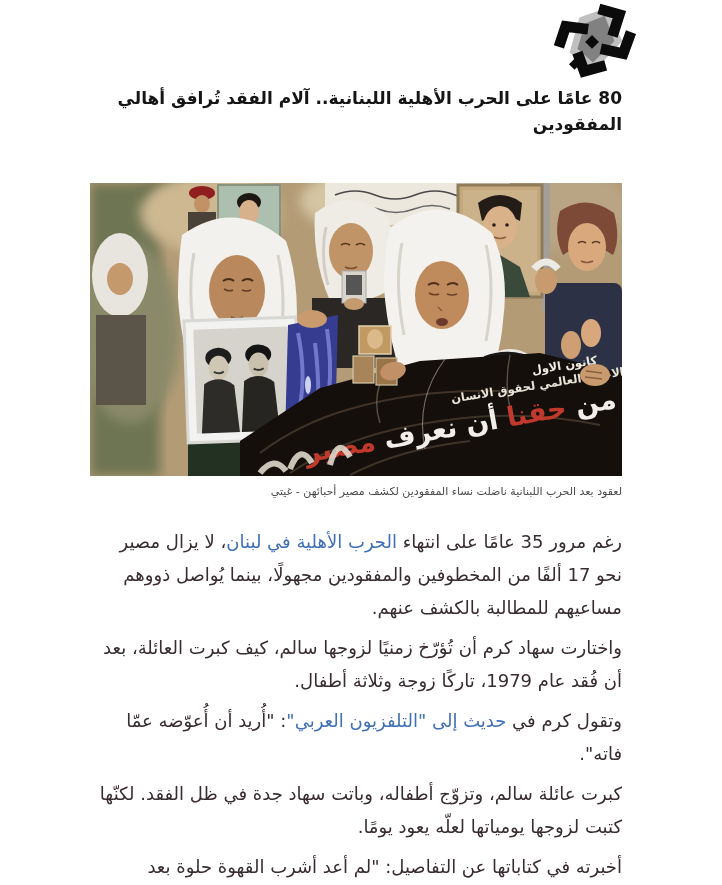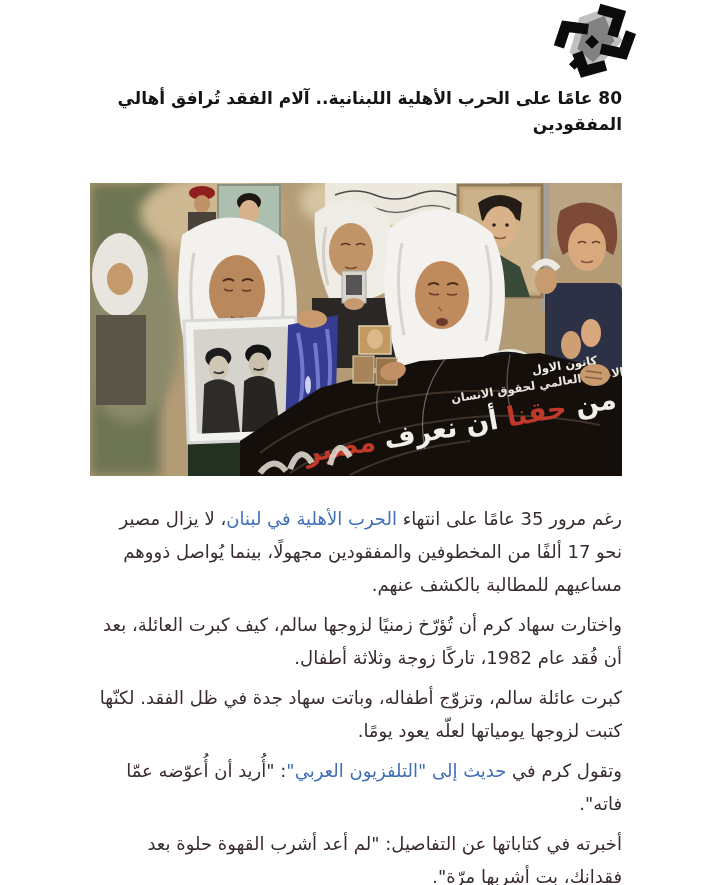--- a/index.html
+++ b/index.html
@@ -206,28 +206,29 @@
 
         <path d="M200,286 q10,-26 22,-6 M240,282 q8,-30 20,-8 M170,290 q14,-18 26,-2" stroke="#e8e2d6" stroke-width="6" fill="none" opacity="0.85"></path>
 
         <ellipse cx="303" cy="188" rx="13" ry="9" fill="#c29066" transform="rotate(-14 303 188)"></ellipse>
         <g>
           <ellipse cx="505" cy="192" rx="15" ry="11" fill="#c89a6e"></ellipse>
           <path d="M496,188 l16,2 M495,194 l17,2" stroke="#8a5f3e" stroke-width="1.4" fill="none"></path>
         </g>
       </g>
     </svg>
+    <figcaption>لعقود بعد الحرب اللبنانية ناضلت نساء المفقودين لكشف مصير أحبائهن - غيتي</figcaption>
   </figure>
 
   <div class="article-body">
     <p><span>رغم مرور 35 عامًا على انتهاء </span><a class="inline-link">الحرب الأهلية في لبنان</a><span>، لا يزال مصير نحو 17 ألفًا من المخطوفين والمفقودين مجهولًا، بينما يُواصل ذووهم مساعيهم للمطالبة بالكشف عنهم.</span></p>
 
 
-    <p><span>واختارت سهاد كرم أن تُؤرّخ زمنيًا لزوجها سالم، كيف كبرت العائلة، بعد أن فُقد عام 1982، تاركًا زوجة وثلاثة أطفال.</span><span></span></p>
+    <p><span>واختارت سهاد كرم أن تُؤرّخ زمنيًا لزوجها سالم، كيف كبرت العائلة، بعد أن فُقد عام 1979، تاركًا زوجة وثلاثة أطفال.</span><span></span></p>
+
+    <p><span>وتقول كرم في </span><a class="inline-link">حديث إلى "التلفزيون العربي"</a><span>: "أُريد أن أُعوّضه عمّا فاته".</span></p>
 
     <p><span>كبرت عائلة سالم، وتزوّج أطفاله، وباتت سهاد جدة في ظل الفقد. لكنّها كتبت لزوجها يومياتها لعلّه يعود يومًا.</span><span></span></p>
-
-    <p><span>وتقول كرم في </span><a class="inline-link">حديث إلى "التلفزيون العربي"</a><span>: "أُريد أن أُعوّضه عمّا فاته".</span></p>
 
     <p><span>أخبرته في كتاباتها عن التفاصيل: "لم أعد أشرب القهوة حلوة بعد فقدانك، بت أشربها مرّة".</span><span></span></p>
   </div>
 
 </div>
 
 </body></html>

